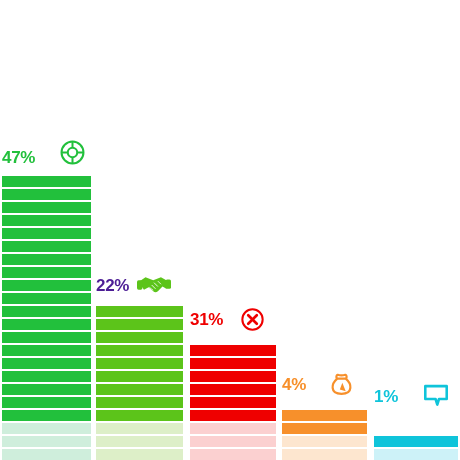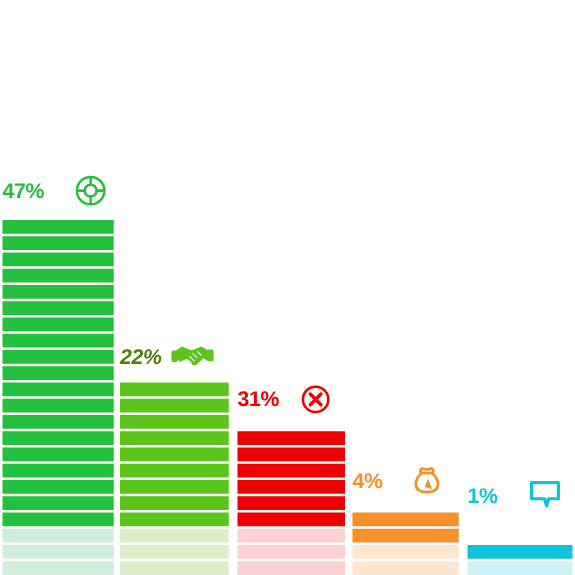--- a/index.html
+++ b/index.html
@@ -41,21 +41,21 @@
     width: 100%;
     height: 11px;
     margin-top: 2px;
   }
 </style>
 </head>
 <body>
 
 <div id="canvas">
 
-  <div class="bar-header" style="left:2px; top:139px;">
+  <div class="bar-header" style="left:2px; top:139px;align-items:flex-end;">
     <span class="bar-value" style="color:#22c03c;">47%</span>
     <span class="bar-icon" style="margin-left:24px;">
       <svg width="27" height="27" viewBox="0 0 32 32" aria-hidden="true">
         <g fill="none" stroke="#22c03c" stroke-width="2.4">
           <circle cx="16" cy="16" r="13"></circle>
           <circle cx="16" cy="16" r="5.6"></circle>
           <line x1="16" y1="3" x2="16" y2="10.4"></line>
           <line x1="16" y1="21.6" x2="16" y2="29"></line>
           <line x1="3" y1="16" x2="10.4" y2="16"></line>
           <line x1="21.6" y1="16" x2="29" y2="16"></line>
@@ -82,21 +82,21 @@
     <div class="seg" style="background:#22c03c;"></div>
     <div class="seg" style="background:#22c03c;"></div>
     <div class="seg" style="background:#22c03c;"></div>
     <div class="seg" style="background:#22c03c;"></div>
     <div class="seg" style="background:#22c03c;"></div>
     <div class="seg" style="background:#22c03c;"></div>
     <div class="seg" style="background:#22c03c;"></div>
   </div>
 
   <div class="bar-header" style="left:96px; top:273px;">
-    <span class="bar-value" style="color:#4d7c0f;font-style:italic;">22%</span>
+    <span class="bar-value" style="color:#4c1d95;">22%</span>
     <span class="bar-icon" style="margin-left:8px;">
       <svg width="34" height="24" viewBox="0 0 44 30" aria-hidden="true">
         <g fill="#5cc41a">
           <path d="M2 11 L11 5 L21 9 L31 5 L42 11 L38 20 L33 17 L27 23 Q24 26 21 23 L15 18 L9 21 Z"></path>
           <rect x="0" y="9" width="7" height="12" rx="2"></rect>
           <rect x="37" y="8" width="7" height="12" rx="2"></rect>
         </g>
         <g stroke="#ffffff" stroke-width="1.1" fill="none">
           <line x1="22" y1="12" x2="27" y2="17"></line>
           <line x1="19" y1="15" x2="24" y2="20"></line>

